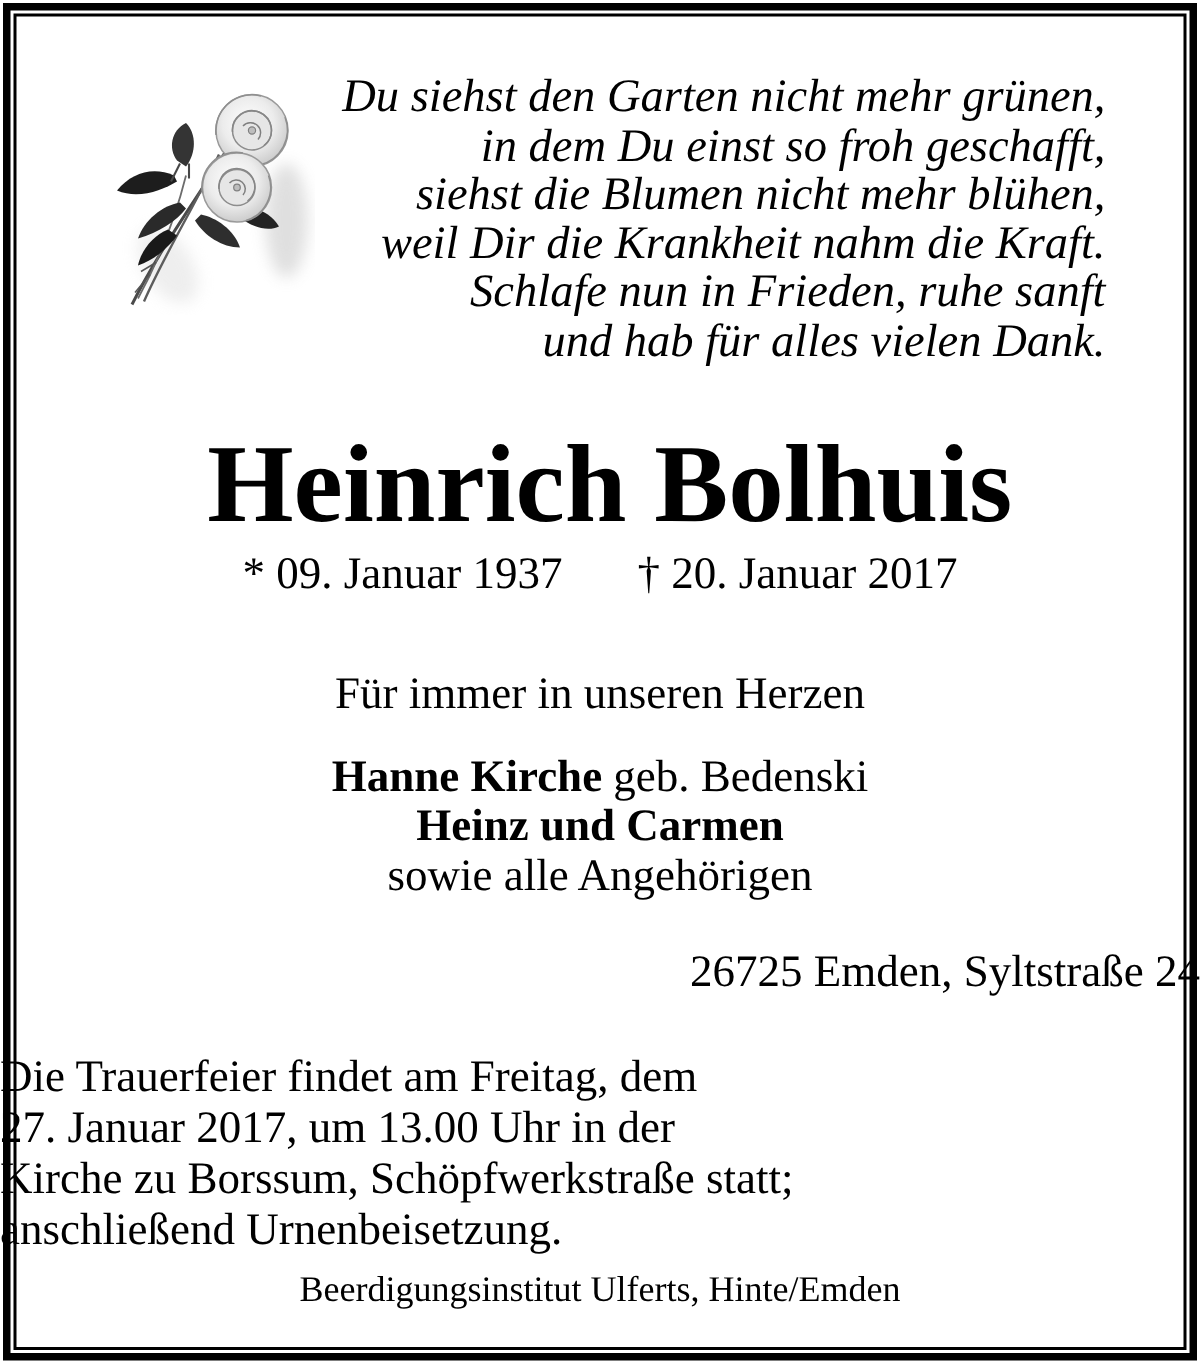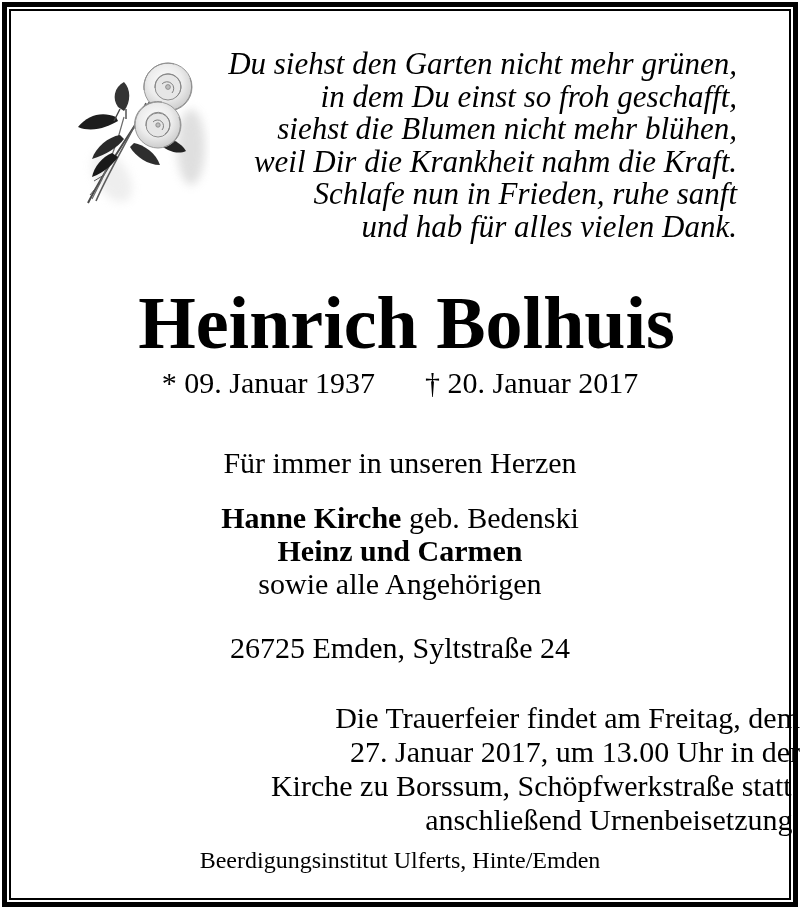--- a/index.html
+++ b/index.html
@@ -36,25 +36,25 @@
   .tribute{
     position:absolute;top:448px;left:0;right:0;text-align:center;
     font-size:30px;line-height:1;
   }
   .family{
     position:absolute;top:501px;left:0;right:0;text-align:center;
     font-size:30px;line-height:33px;
   }
   .family .b{font-weight:bold;}
   .address{
-    position:absolute;top:633px;left:0;right:0;text-align:center;
+    position:absolute;top:633px;left:0;right:0;text-align:right;
     font-size:30px;line-height:1;
   }
   .funeral{
-    position:absolute;top:701px;left:0;right:0;text-align:right;
+    position:absolute;top:701px;left:0;right:0;text-align:left;
     font-size:30px;line-height:34px;
   }
   .funeral-home{
     position:absolute;top:848px;left:0;right:0;text-align:center;
     font-size:24px;line-height:1;
   }
 </style>
 </head>
 <body>
 

